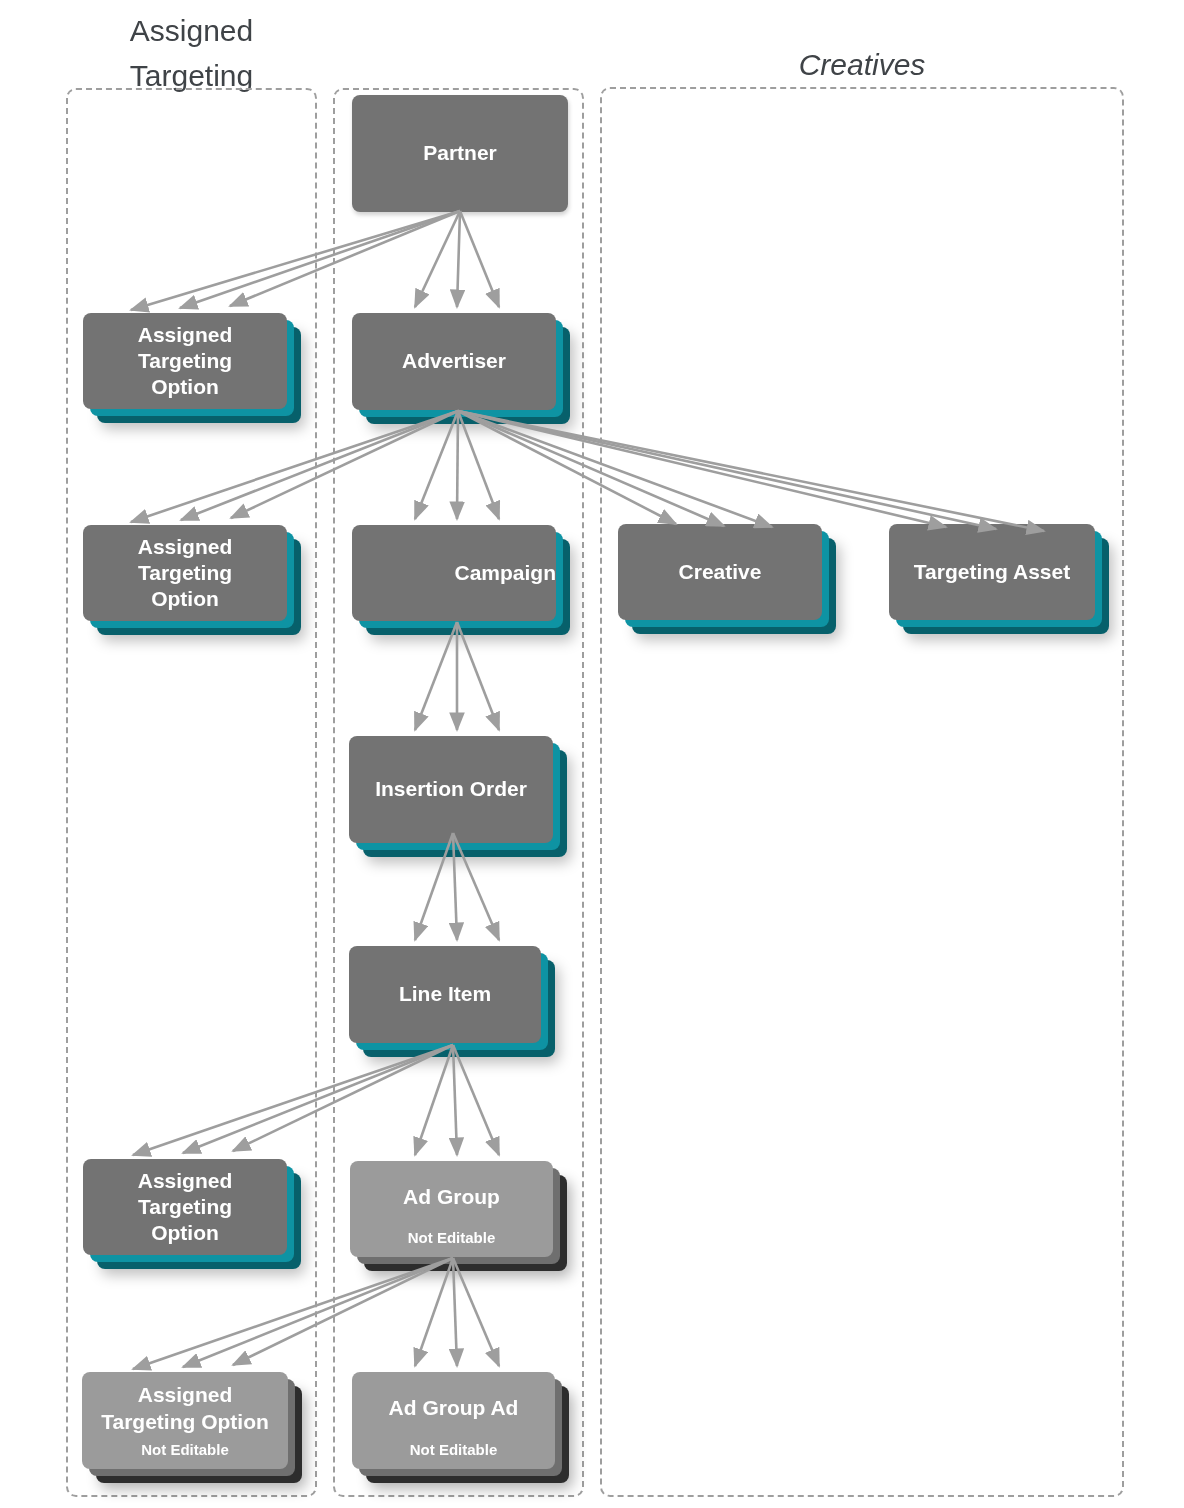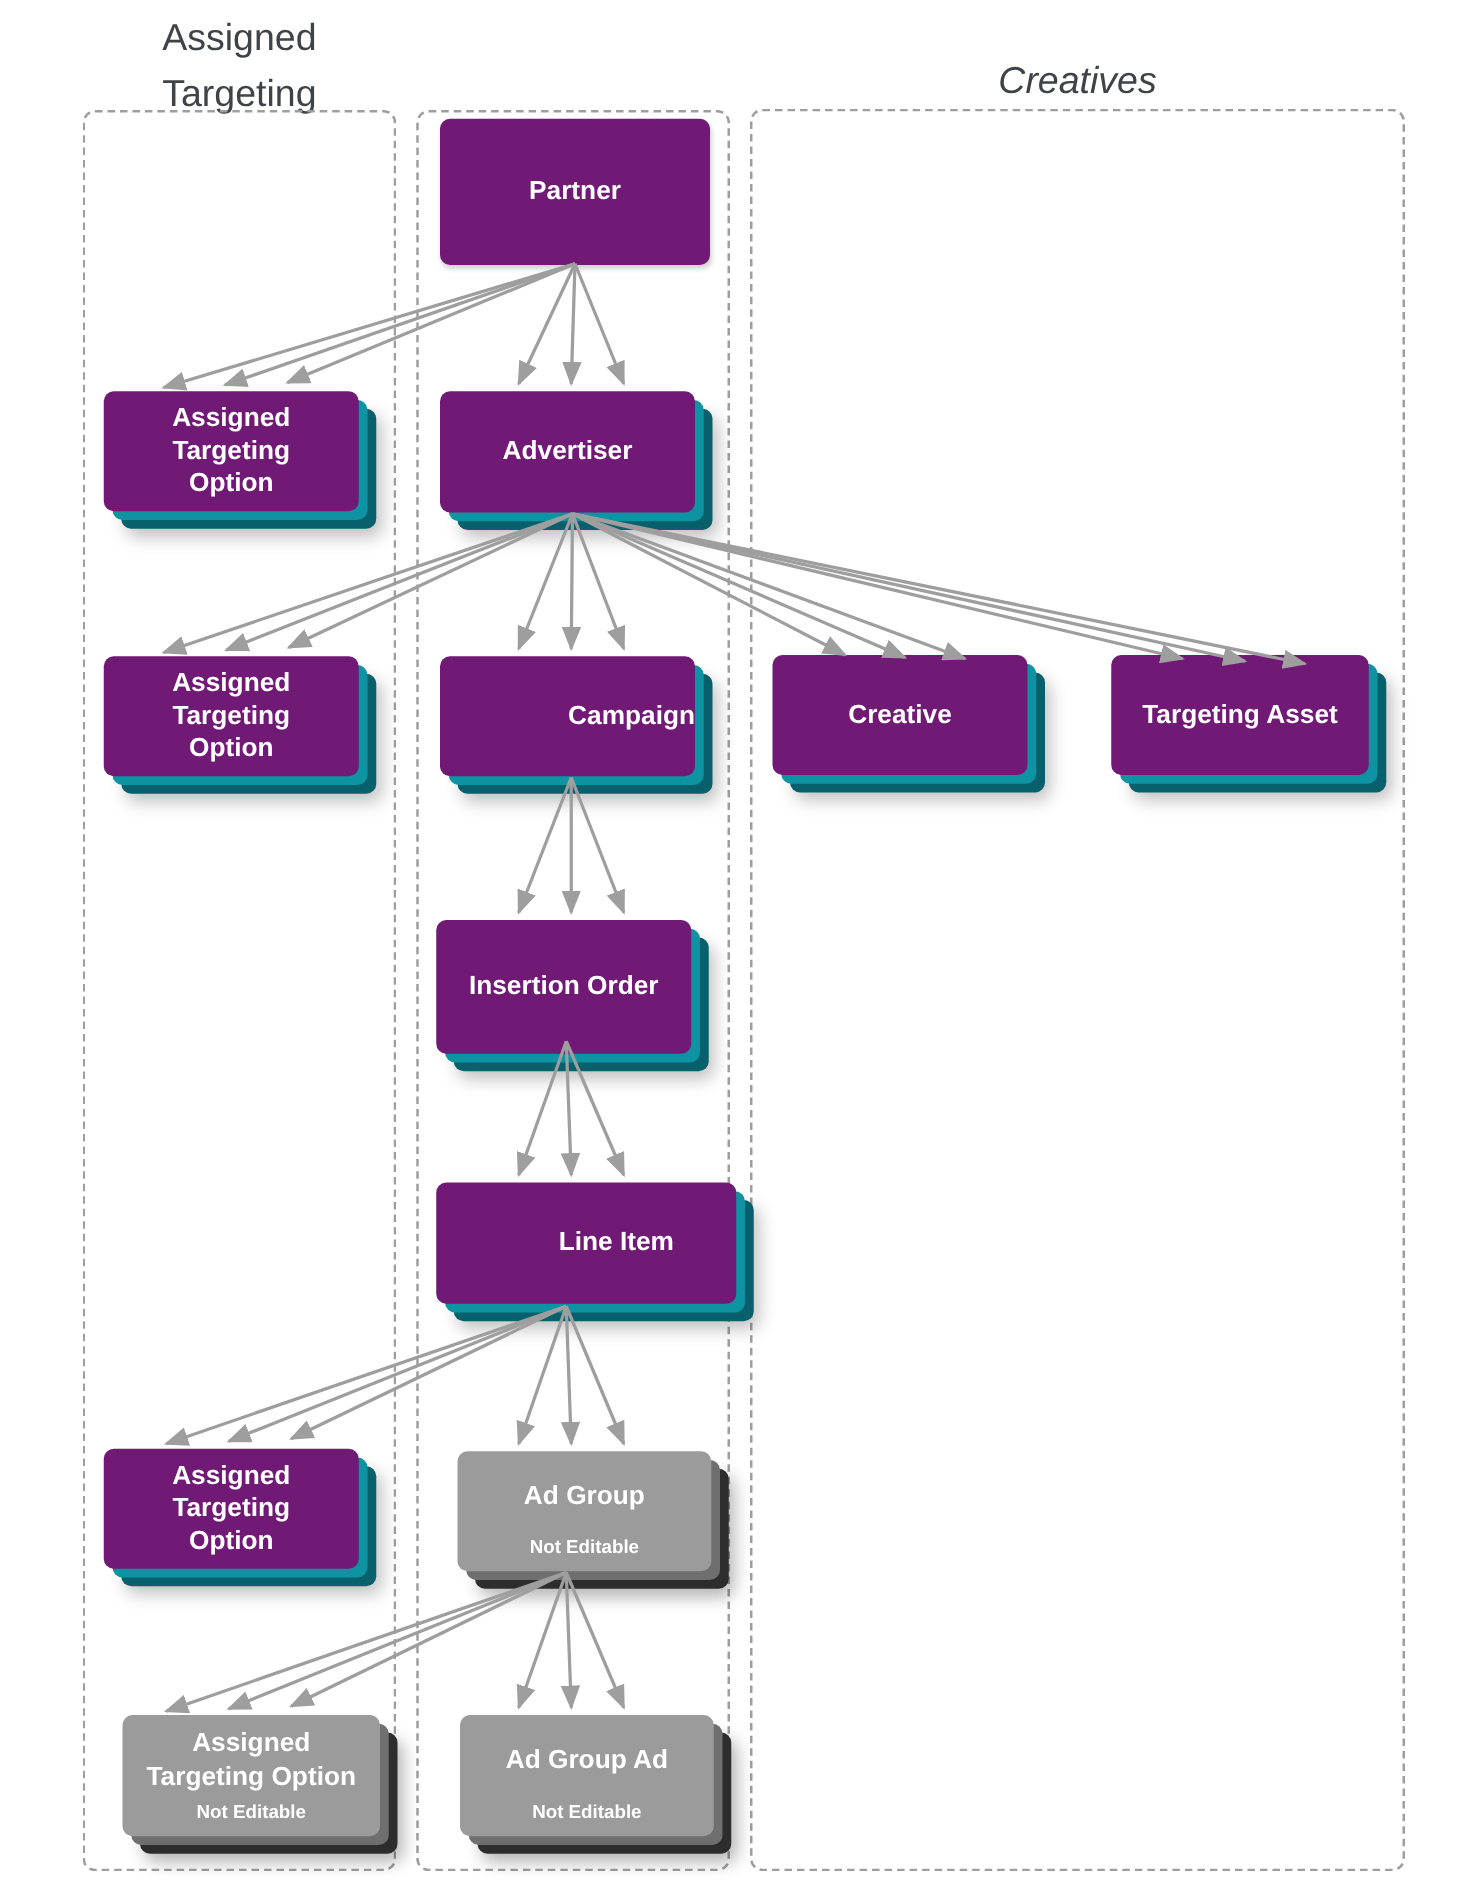--- a/index.html
+++ b/index.html
@@ -39,32 +39,31 @@
     line-height:1.24;
     white-space:pre-line;
   }
   .node .sublabel {
     position:absolute;
     left:0; right:0;
     bottom:11px;
     font-size:15px;
   }
   .node.has-sub .label { transform:translateY(-12px); }
-  .teal  { background:#701a75; }
+  .teal  { background:#737373; }
   .gray  { background:#9B9B9B; }
   .stack-teal {
     box-shadow: 7px 7px 0 #0E93A3,
                 14px 14px 0 #07606B,
                 18px 20px 14px rgba(0,0,0,0.25);
   }
   .stack-gray {
     box-shadow: 7px 7px 0 #6F6F6F,
                 14px 14px 0 #2D2D2D,
                 18px 20px 14px rgba(0,0,0,0.30);
-    margin-left: 16px;
   }
   .flat { box-shadow: 1px 3px 4px rgba(0,0,0,0.18); }
   svg.arrows {
     position:absolute;
     left:0; top:0;
     width:1184px; height:1508px;
     pointer-events:none;
   }
   svg.arrows line {
     stroke:#9E9E9E;
@@ -113,21 +112,21 @@
 </div>
 
 <div class="node teal stack-teal" style="left:889px; top:524px; width:206px; height:96px;">
   <div class="label">Targeting Asset</div>
 </div>
 
 <div class="node teal stack-teal" style="left:349px; top:736px; width:204px; height:107px;">
   <div class="label">Insertion Order</div>
 </div>
 
-<div class="node teal stack-teal" style="left:349px; top:946px; width:192px; height:97px;padding-left:48px;">
+<div class="node teal stack-teal" style="left:349px; top:946px; width:192px; height:97px;">
   <div class="label">Line Item</div>
 </div>
 
 <div class="node teal stack-teal" style="left:83px; top:1159px; width:204px; height:96px;">
   <div class="label">Assigned
 Targeting
 Option</div>
 </div>
 
 <div class="node gray stack-gray has-sub" style="left:350px; top:1161px; width:203px; height:96px;">

